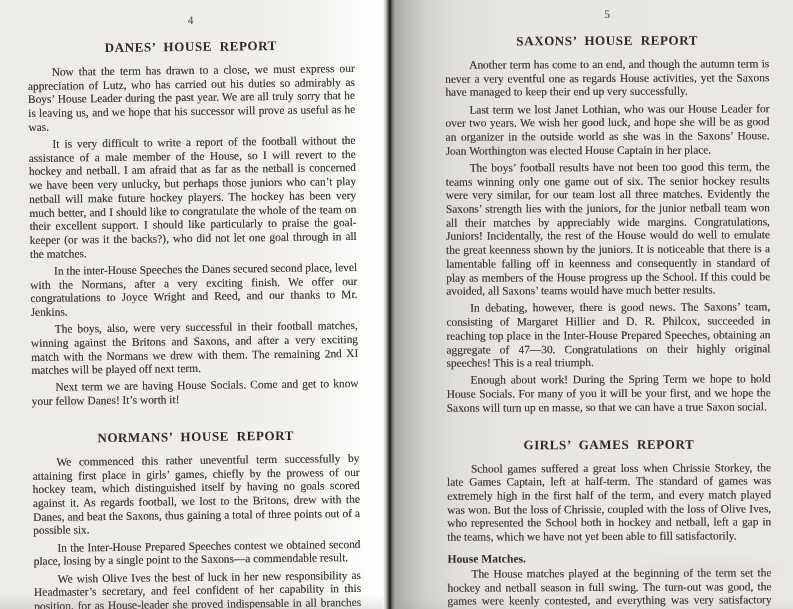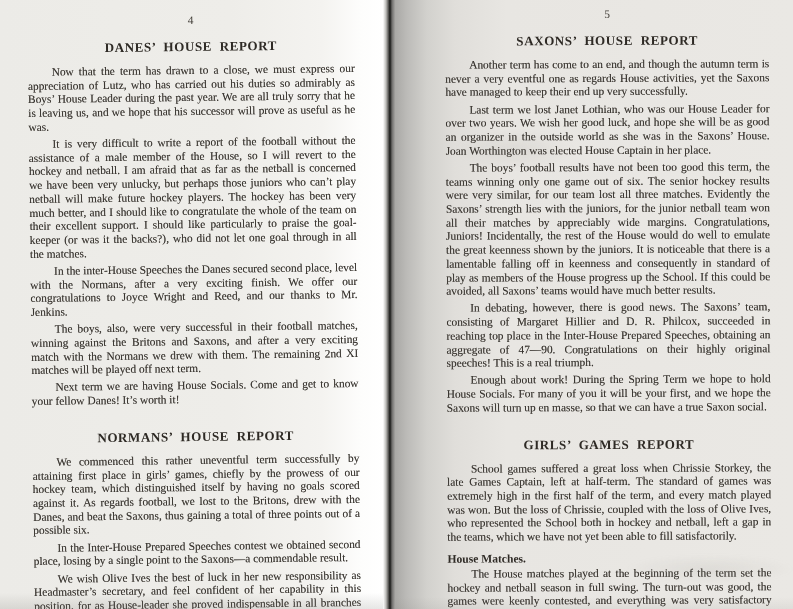--- a/index.html
+++ b/index.html
@@ -119,21 +119,21 @@
   <div class="gutter"></div>
 
   <div class="page-right">
     <div class="content-right">
       <div class="page-number">5</div>
 
       <div class="section-heading">SAXONS’ HOUSE REPORT</div>
       <p class="para">Another term has come to an end, and though the autumn term is never a very eventful one as regards House activities, yet the Saxons have managed to keep their end up very successfully.</p>
       <p class="para">Last term we lost Janet Lothian, who was our House Leader for over two years.  We wish her good luck, and hope she will be as good an organizer in the outside world as she was in the Saxons’ House.  Joan Worthington was elected House Captain in her place.</p>
       <p class="para">The boys’ football results have not been too good this term, the teams winning only one game out of six.  The senior hockey results were very similar, for our team lost all three matches.  Evidently the Saxons’ strength lies with the juniors, for the junior netball team won all their matches by appreciably wide margins.  Congratulations, Juniors!  Incidentally, the rest of the House would do well to emulate the great keenness shown by the juniors.  It is noticeable that there is a lamentable falling off in keenness and consequently in standard of play as members of the House progress up the School.  If this could be avoided, all Saxons’ teams would have much better results.</p>
-      <p class="para">In debating, however, there is good news.  The Saxons’ team, consisting of Margaret Hillier and D. R. Philcox, succeeded in reaching top place in the Inter-House Prepared Speeches, obtaining an aggregate of 47—90.  Congratulations on their highly original speeches!  This is a real triumph.</p>
+      <p class="para">In debating, however, there is good news.  The Saxons’ team, consisting of Margaret Hillier and D. R. Philcox, succeeded in reaching top place in the Inter-House Prepared Speeches, obtaining an aggregate of 47—30.  Congratulations on their highly original speeches!  This is a real triumph.</p>
       <p class="para">Enough about work!  During the Spring Term we hope to hold House Socials.  For many of you it will be your first, and we hope the Saxons will turn up en masse, so that we can have a true Saxon social.</p>
 
       <div class="section-heading heading-gap">GIRLS’ GAMES REPORT</div>
       <p class="para">School games suffered a great loss when Chrissie Storkey, the late Games Captain, left at half-term.  The standard of games was extremely high in the first half of the term, and every match played was won.  But the loss of Chrissie, coupled with the loss of Olive Ives, who represented the School both in hockey and netball, left a gap in the teams, which we have not yet been able to fill satisfactorily.</p>
 
       <div class="sub-heading">House Matches.</div>
       <p class="para">The House matches played at the beginning of the term set the hockey and netball season in full swing.  The turn-out was good, the games were keenly contested, and everything was very satisfactory and promising.</p>
     </div>
 
     <div class="ghost" style="left:230px; top:555px; width:170px; height:28px;"></div>

